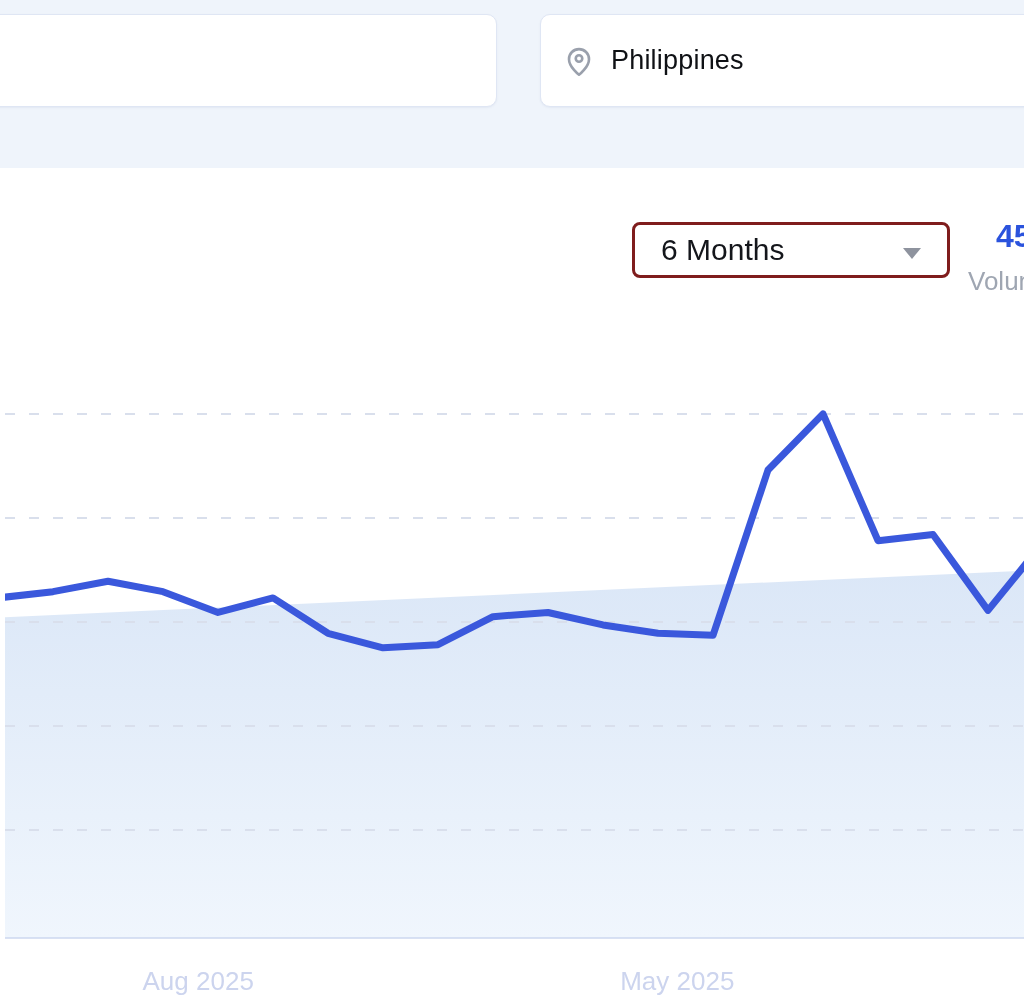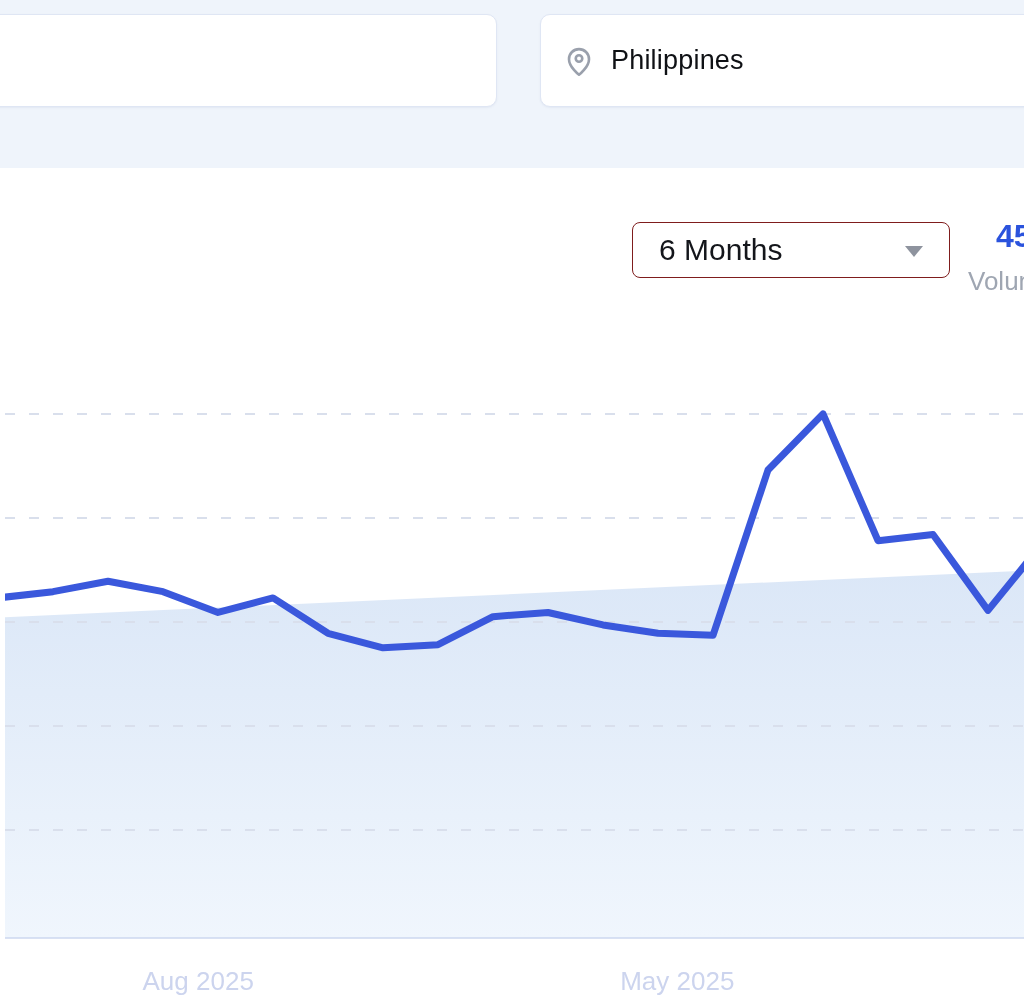--- a/index.html
+++ b/index.html
@@ -29,21 +29,21 @@
     border:none;outline:none;background:transparent;
     width:100%;height:100%;font-size:27px;color:#15171c;
     padding:0 24px;border-radius:10px;
   }
   .pin-wrap{width:32px;height:36px;margin-right:16px;display:flex;align-items:center;justify-content:center;}
   .location-text{font-size:27px;color:#0f1115;letter-spacing:0.2px;}
 
   
   .range-dropdown{
     position:absolute;left:632px;top:222px;width:318px;height:56px;
-    background:#ffffff;border:1px solid #7f1d1d;border-radius:8px;
+    background:#ffffff;border:3px solid #7f1d1d;border-radius:8px;
     box-sizing:border-box;display:flex;align-items:center;
     padding:0 26px;cursor:pointer;
   }
   .range-dropdown .label{font-size:30px;color:#14161b;}
   .caret-down{
     position:absolute;right:26px;top:23px;
     width:0;height:0;
     border-left:9px solid transparent;
     border-right:9px solid transparent;
     border-top:11px solid #8e939e;

